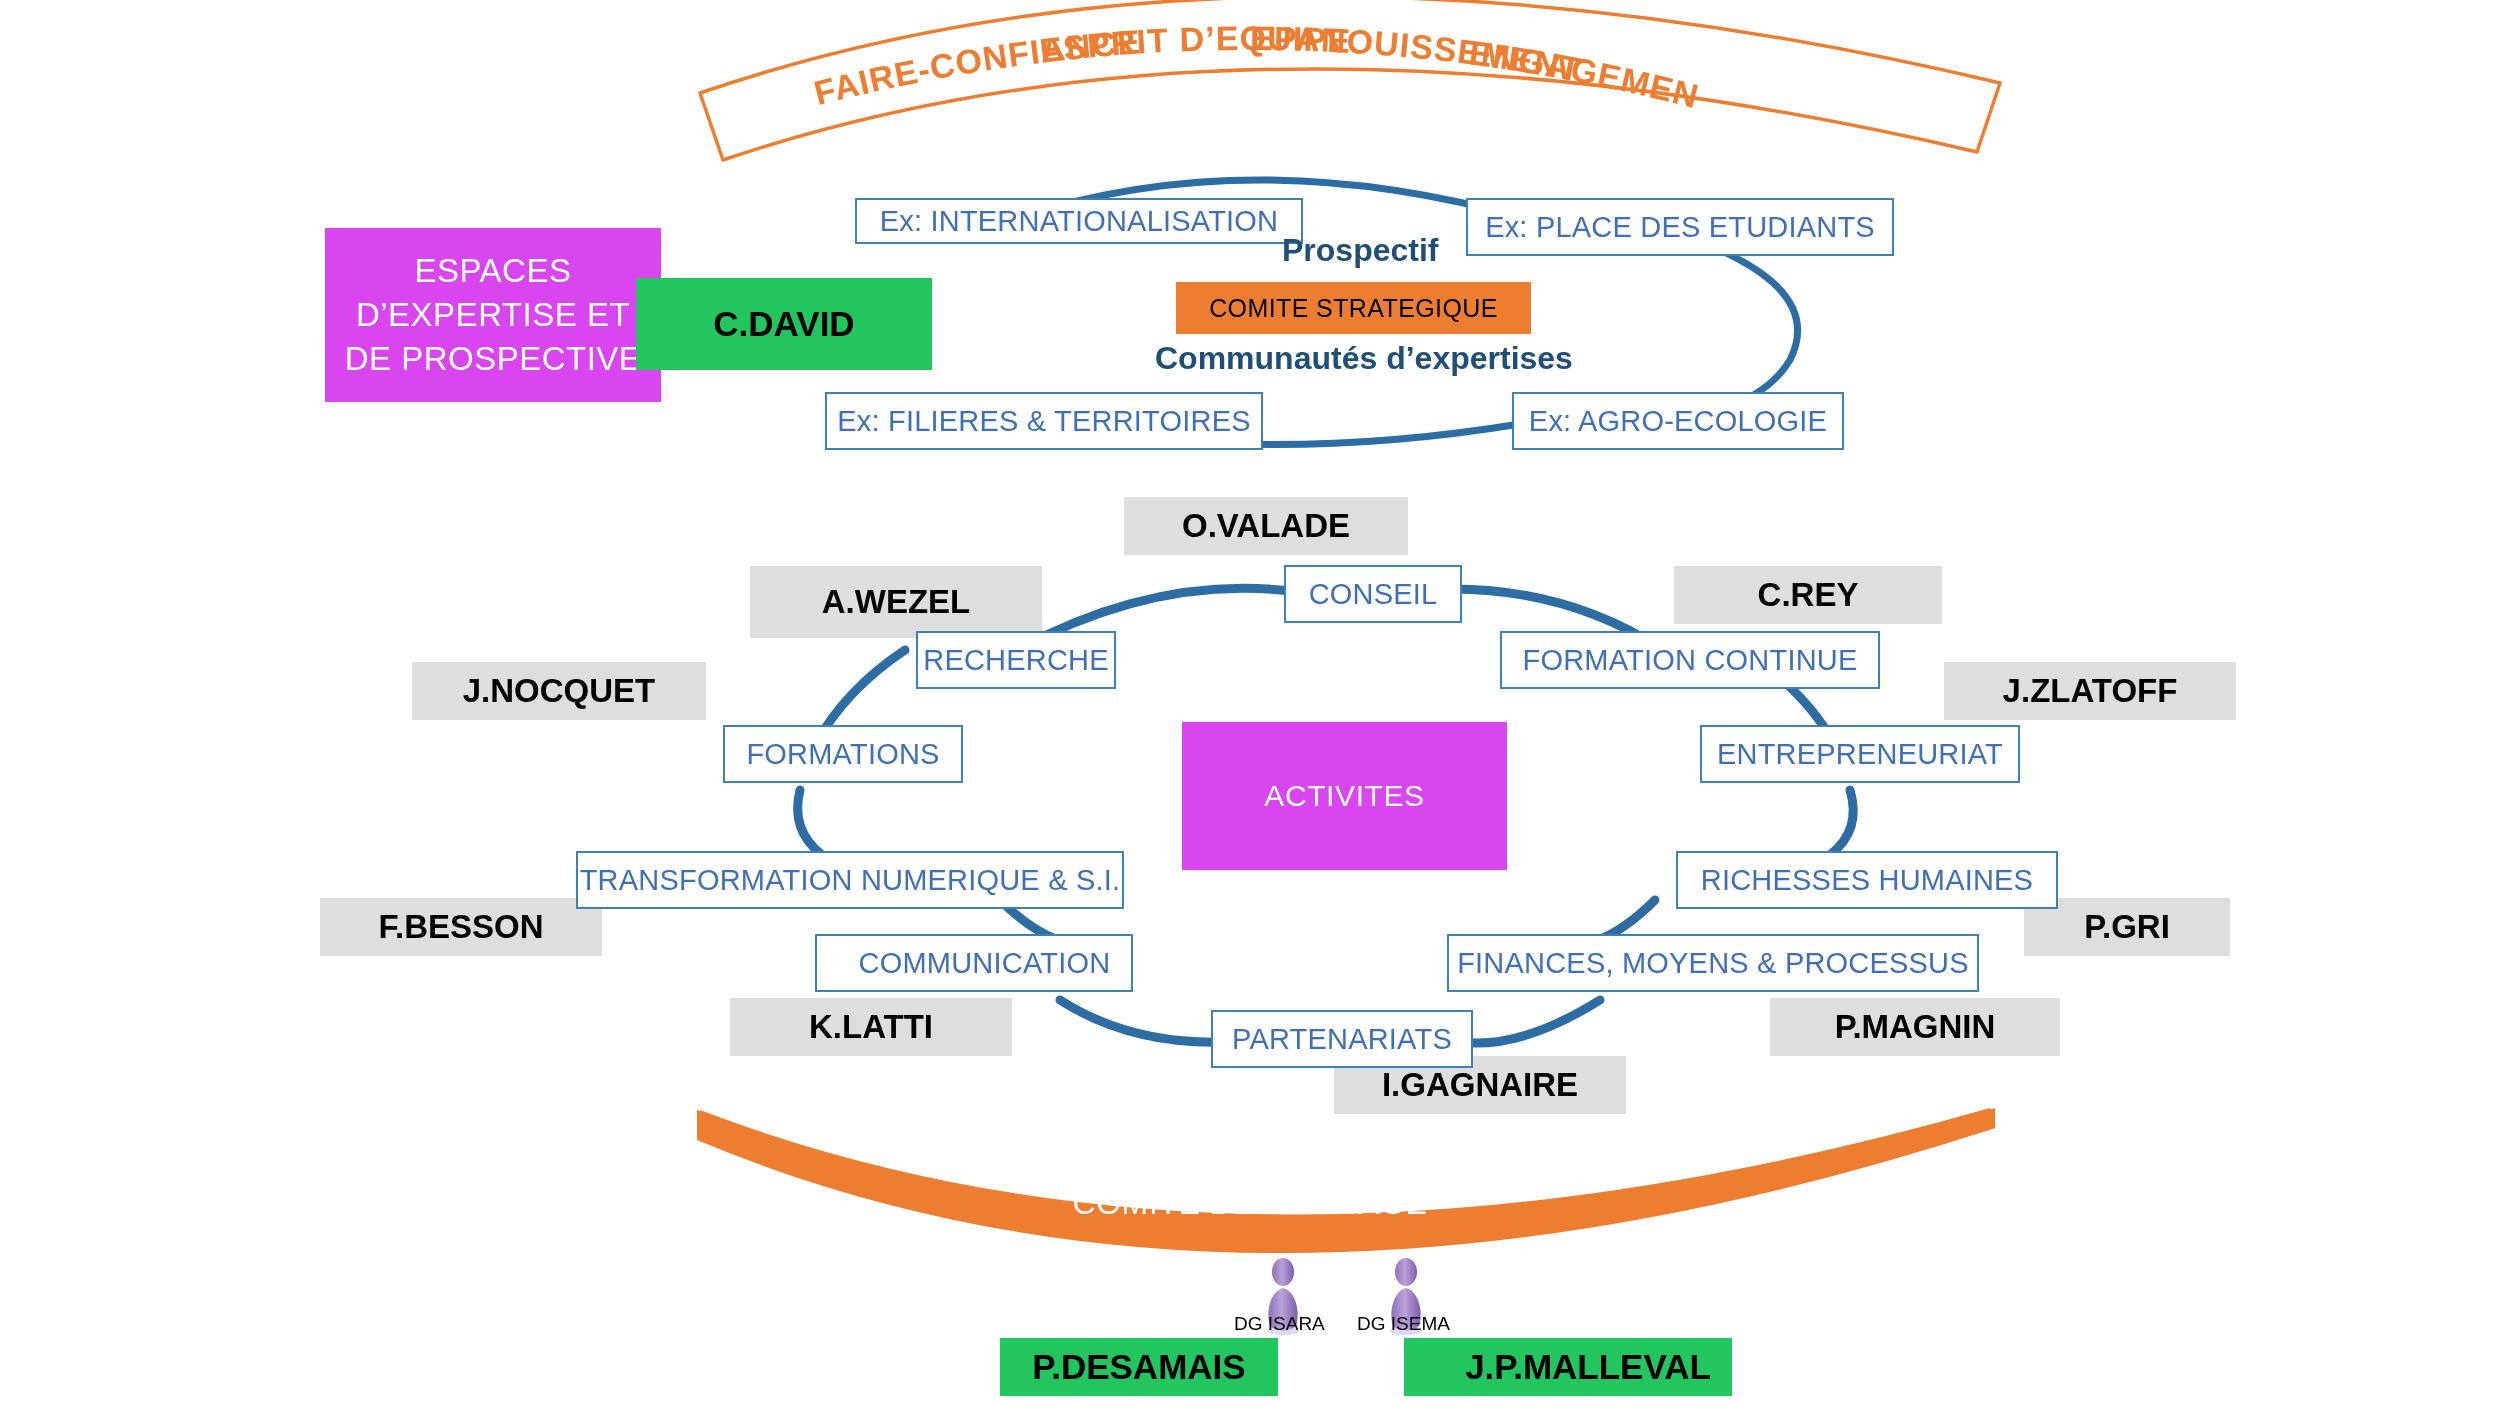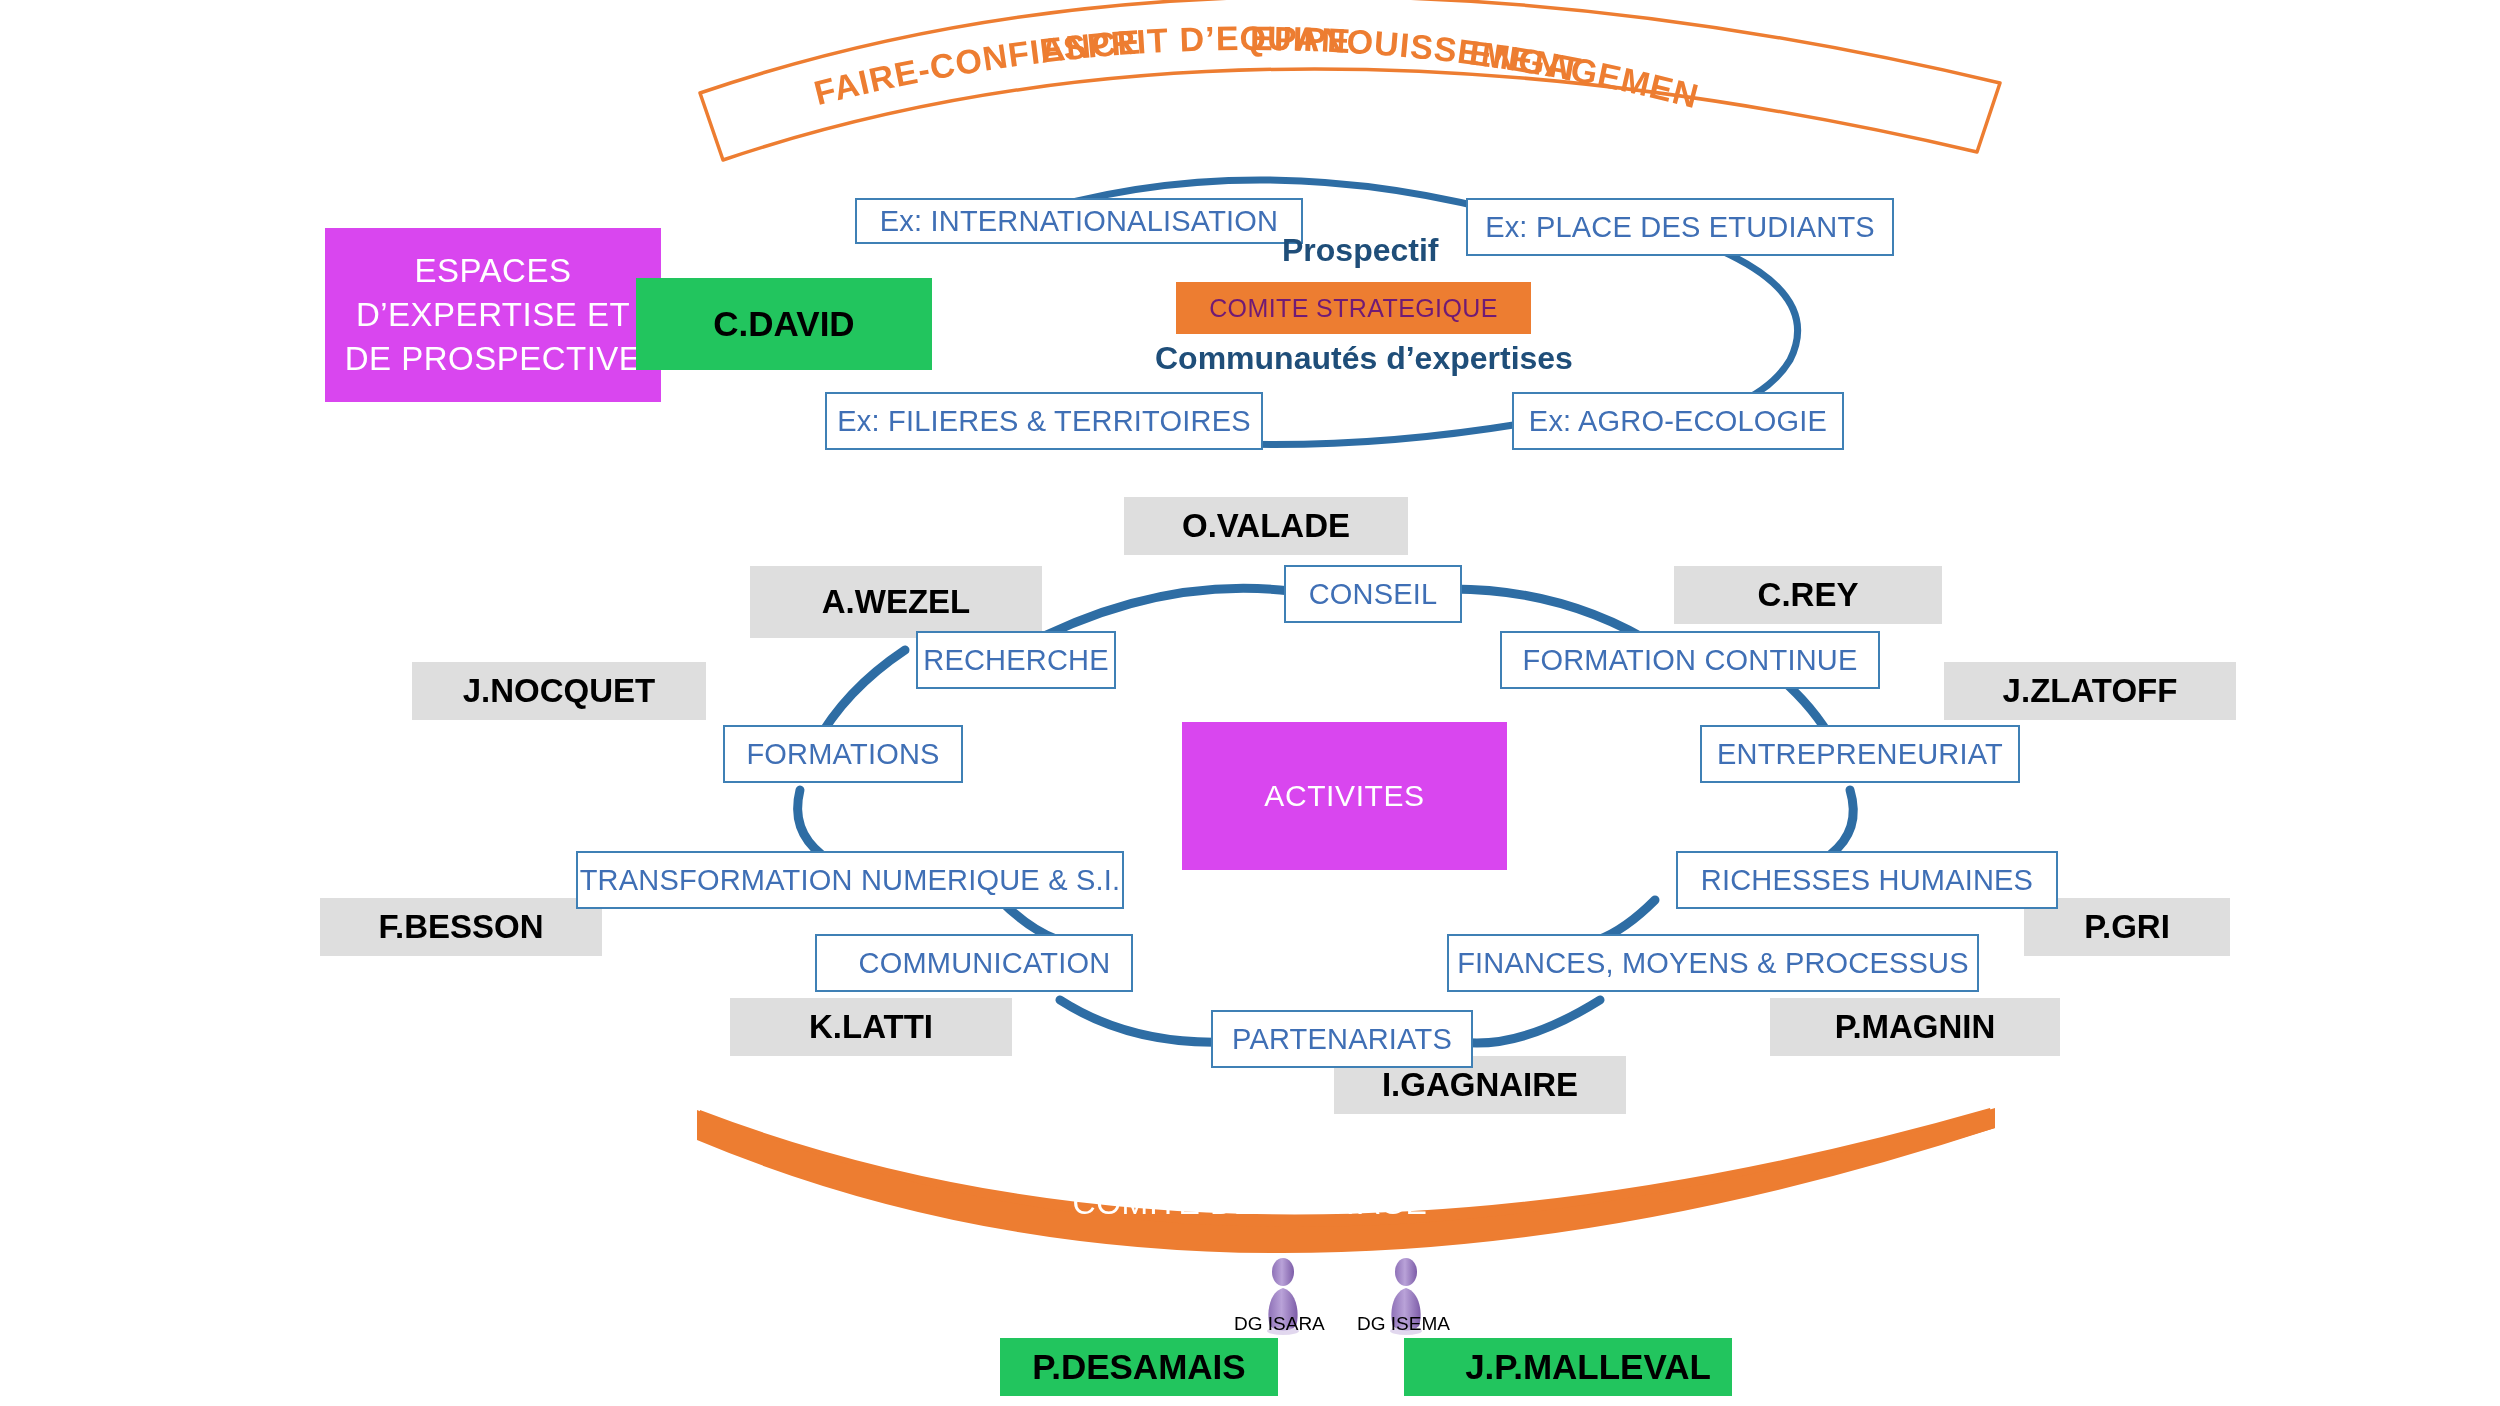--- a/index.html
+++ b/index.html
@@ -14,21 +14,21 @@
   .abs{position:absolute;box-sizing:border-box;display:flex;align-items:center;justify-content:center;}
 
   .actbox{border:2.5px solid #3f80b5;background:#fff;color:#3f6fb5;
           font-size:29px;letter-spacing:.2px;white-space:nowrap;z-index:30;}
 
   .namebox{background:#dedede;color:#000;font-weight:bold;font-size:33px;
            white-space:nowrap;z-index:20;}
 
   .bluefill{background:#d946ef;color:#fff;z-index:25;}
   .greenfill{background:#22c55e;color:#000;font-weight:bold;z-index:40;}
-  .orangefill{background:#ed7d31;color:#701a75;z-index:40;}
+  .orangefill{background:#ed7d31;color:#000000;z-index:40;}
 
   .plainlabel{position:absolute;color:#1f4e79;font-weight:bold;white-space:nowrap;z-index:45;}
 
   #espaces{left:325px;top:228px;width:336px;height:174px;flex-direction:column;
            font-size:33px;line-height:1.33;font-weight:400;letter-spacing:.5px;}
   #espaces span{display:block;text-align:center;}
 
   #cdavid{left:636px;top:278px;width:296px;height:92px;font-size:35px;}
 
   #comitestrat{left:1176px;top:282px;width:355px;height:52px;font-size:25px;letter-spacing:.4px;}

